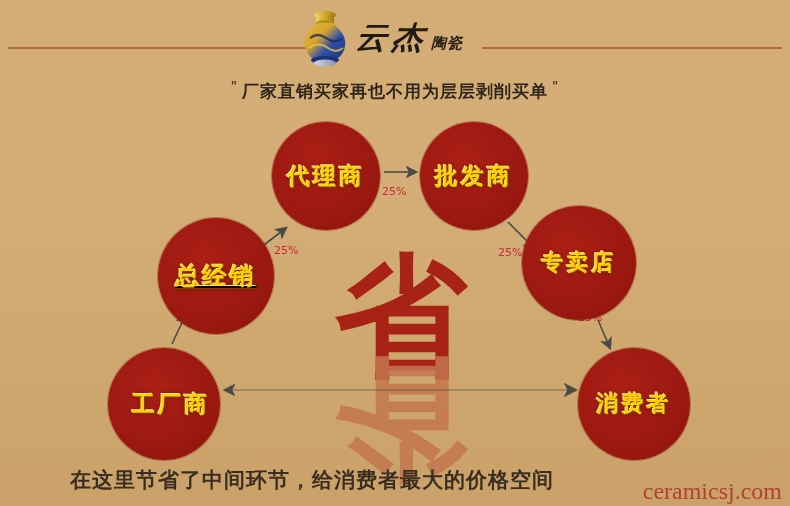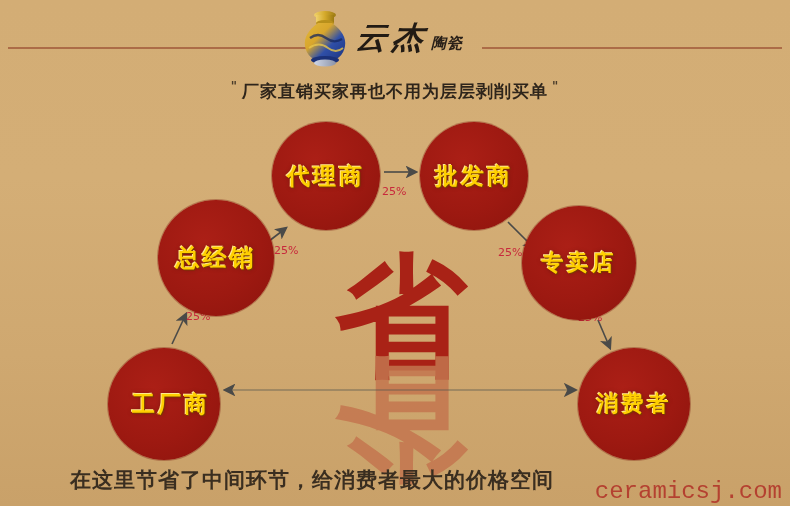--- a/index.html
+++ b/index.html
@@ -134,21 +134,21 @@
     font-weight: 700;
     color: #ffd000;
     letter-spacing: 3px;
     text-shadow:
       1px 1px 0 #7a3c00,
       -1px -1px 0 #ffe98a,
       0 0 5px rgba(0,0,0,.35);
   }
 
   #node-factory   { left: 108px; top: 348px; width: 112px; height: 112px; }
-  #node-distrib   { left: 158px; top: 200px; width: 116px; height: 116px; }
+  #node-distrib   { left: 158px; top: 218px; width: 116px; height: 116px; text-decoration: underline; }
   #node-agent     { left: 272px; top: 122px; width: 108px; height: 108px; justify-content: center; }
   #node-wholesale { left: 420px; top: 122px; width: 108px; height: 108px; }
   #node-store     { left: 522px; top: 206px; width: 114px; height: 114px; }
   #node-consumer  { left: 578px; top: 348px; width: 112px; height: 112px; }
 
   #node-factory   .node-label { font-size: 23px; margin-left: 14px; }
   #node-distrib   .node-label { font-size: 24px; }
   #node-agent     .node-label { font-size: 23px; }
   #node-wholesale .node-label { font-size: 23px; }
   #node-store     .node-label { font-size: 22px; }
@@ -187,21 +187,21 @@
     font-size: 21px;
     font-weight: 700;
     color: #3a2e20;
     letter-spacing: 1px;
   }
 
   .site-watermark {
     position: absolute;
     right: 8px;
     bottom: 1px;
-    font-family: Liberation Mono, monospace;
+    font-family: Liberation Serif, serif;
     font-size: 24px;
     color: #b3392c;
     letter-spacing: 0px;
     opacity: .92;
   }
 </style>
 </head>
 <body>
 
 <div id="stage">

